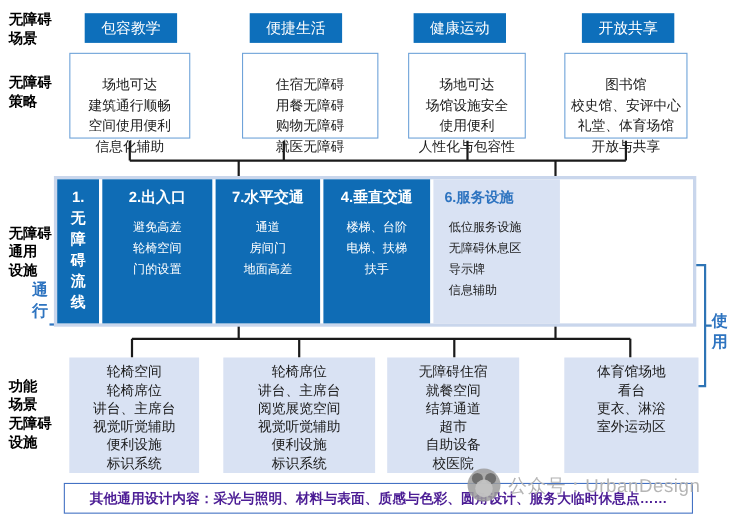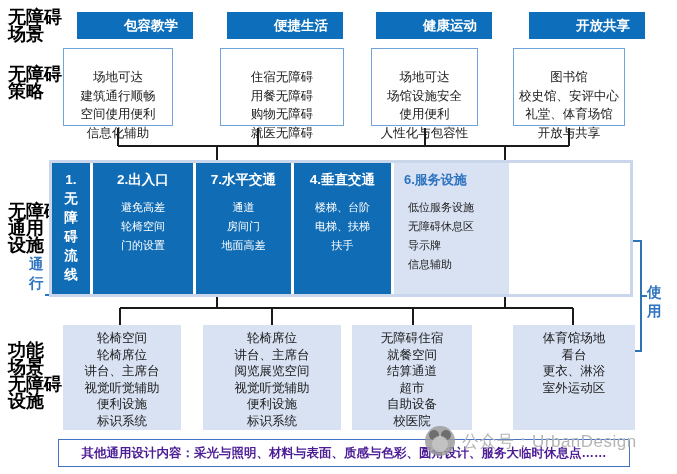--- a/index.html
+++ b/index.html
@@ -2,28 +2,28 @@
 <html><head>
 <meta charset="utf-8">
 <style>
   html,body{margin:0;padding:0;background:#ffffff;}
   .stage{
     position:relative;width:677px;height:474px;background:#ffffff;overflow:hidden;
     font-family:"Liberation Sans","DejaVu Sans",sans-serif;color:#1a1a1a;
   }
   .pre{white-space:pre-line;}
   .rowlabel{
-    position:absolute;left:8px;font-weight:bold;font-size:18px;line-height:17px;color:#000;
+    position:absolute;left:8px;font-weight:bold;font-size:13px;line-height:17px;color:#000;
   }
   .sidelabel{
     position:absolute;font-weight:bold;font-size:14.5px;line-height:19px;color:#2e74c0;
   }
   .scene-btn{
     position:absolute;top:12px;width:84px;height:27px;background:#0d6fbb;color:#fff;
-    font-weight:bold;font-size:13.5px;display:flex;align-items:center;justify-content:center;padding-left:32px;
+    font-weight:normal;font-size:13.5px;display:flex;align-items:center;justify-content:center;
   }
   .strat-box{
     position:absolute;top:48px;height:78px;background:#fff;border:1px solid #6fa3d9;
     font-size:12.5px;line-height:18.5px;text-align:center;padding-top:19px;box-sizing:border-box;
   }
   .connectors{position:absolute;left:0;top:0;pointer-events:none;}
   .band-backdrop{position:absolute;left:49px;top:160px;width:584px;height:137px;background:#c9d6ec;}
   .band{
     position:absolute;left:52px;top:163px;width:578px;height:131px;background:#fff;
     display:flex;gap:3px;

